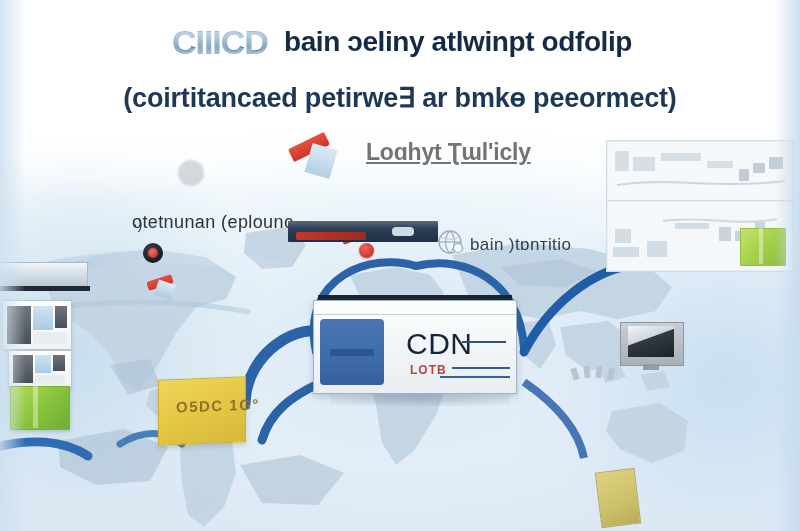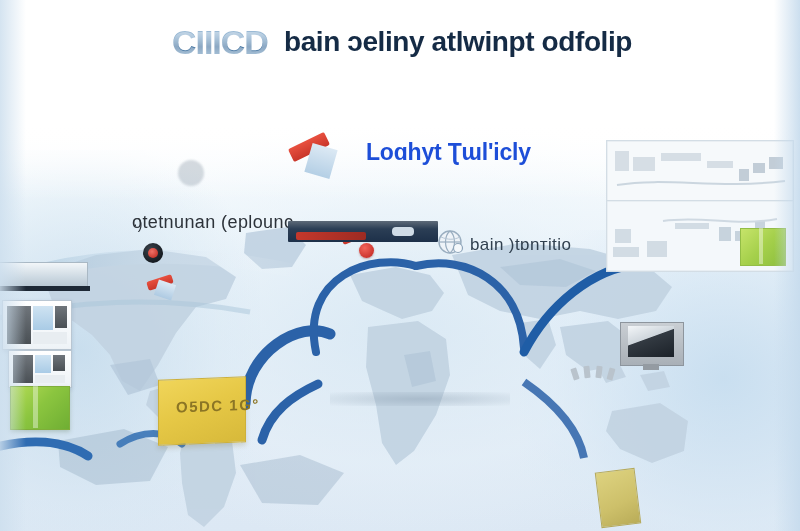--- a/index.html
+++ b/index.html
@@ -109,21 +109,21 @@
   }
 
   
   .flabel {
     position: absolute;
     white-space: nowrap;
     color: #2b3440;
   }
   #label-edge      { left: 124px; top: 163px; font-size: 21px; font-weight: 500; letter-spacing: 1px; color: #3a3f47; }
   #label-origin    { left: 132px; top: 212px; font-size: 18px; font-weight: 500; letter-spacing: 0.4px; color: #2c3239; }
-  #label-latency   { left: 366px; top: 139px; font-size: 23px; font-weight: 700; color: #1d4ed8; letter-spacing: -0.2px; }
+  #label-latency   { left: 366px; top: 139px; font-size: 23px; font-weight: 700; color: #737373; letter-spacing: -0.2px; text-decoration: underline; }
   #label-content   { left: 470px; top: 235px; font-size: 17px; font-weight: 500; color: #31404f; letter-spacing: 0.4px; }
   .label-bullet {
     position: absolute;
     left: 133px; top: 216px;
     font-size: 14px; color: #2c3239;
   }
 
   
   .smudge {
     position: absolute;
@@ -456,20 +456,21 @@
     <path d="M-8 448 C 30 438, 64 440, 88 456" stroke="#2f6cb2" stroke-width="9" fill="none" stroke-linecap="round"></path>
     <path d="M120 444 C 142 430, 166 430, 182 444" stroke="#3a74b6" stroke-width="7" fill="none" stroke-linecap="round" opacity="0.9"></path>
   </svg>
 
   <div class="bg-topfade"></div>
 
   <div class="title-row">
     <span class="brand-mark">CIIICD</span>
     <span class="title-main">bain ɔeliny atlwinpt odfolip</span>
   </div>
+  <div class="subtitle">(coirtitancaed petirwe∃ ar bmkɵ peeormect)</div>
 
   <div id="server-rack-top">
     <div class="pane-sky" style="left:4px; top:4px; width:52px; height:8px;"></div>
     <div class="pane-pale" style="left:60px; top:4px; width:24px; height:14px;"></div>
   </div>
   <div id="server-rack-top-bar"></div>
 
   <div class="dev-screen" id="device-1" style="left:2px; top:300px; width:68px; height:48px;">
     <div class="pane-dark" style="left:4px; top:5px; width:24px; height:38px;"></div>
     <div class="pane-sky" style="left:30px; top:5px; width:20px; height:24px;"></div>
@@ -562,16 +563,28 @@
 
   <div id="right-monitor"></div>
   <div id="right-monitor-screen"></div>
   <div id="right-monitor-stand"></div>
   <div class="dash" style="left:572px; top:368px; width:6px; height:12px; transform:rotate(-18deg);"></div>
   <div class="dash" style="left:584px; top:366px; width:6px; height:12px; transform:rotate(-6deg);"></div>
   <div class="dash" style="left:596px; top:366px; width:6px; height:12px; transform:rotate(6deg);"></div>
   <div class="dash" style="left:608px; top:368px; width:6px; height:12px; transform:rotate(16deg);"></div>
 
   <div class="cdn-shadow"></div>
+  <div class="cdn-card">
+    <div class="cdn-card-topbar"></div>
+    <div class="cdn-card-hairline"></div>
+    <div class="cdn-blue-panel">
+      <div class="cdn-blue-slot"></div>
+    </div>
+    <div class="cdn-title">CDN</div>
+    <div class="cdn-title-rule"></div>
+    <div class="cdn-sub">LOTB</div>
+    <div class="cdn-sub-rule-a"></div>
+    <div class="cdn-sub-rule-b"></div>
+  </div>
 
   <div class="vignette-left"></div>
   <div class="vignette-right"></div>
 </div>
 
 </body></html>

